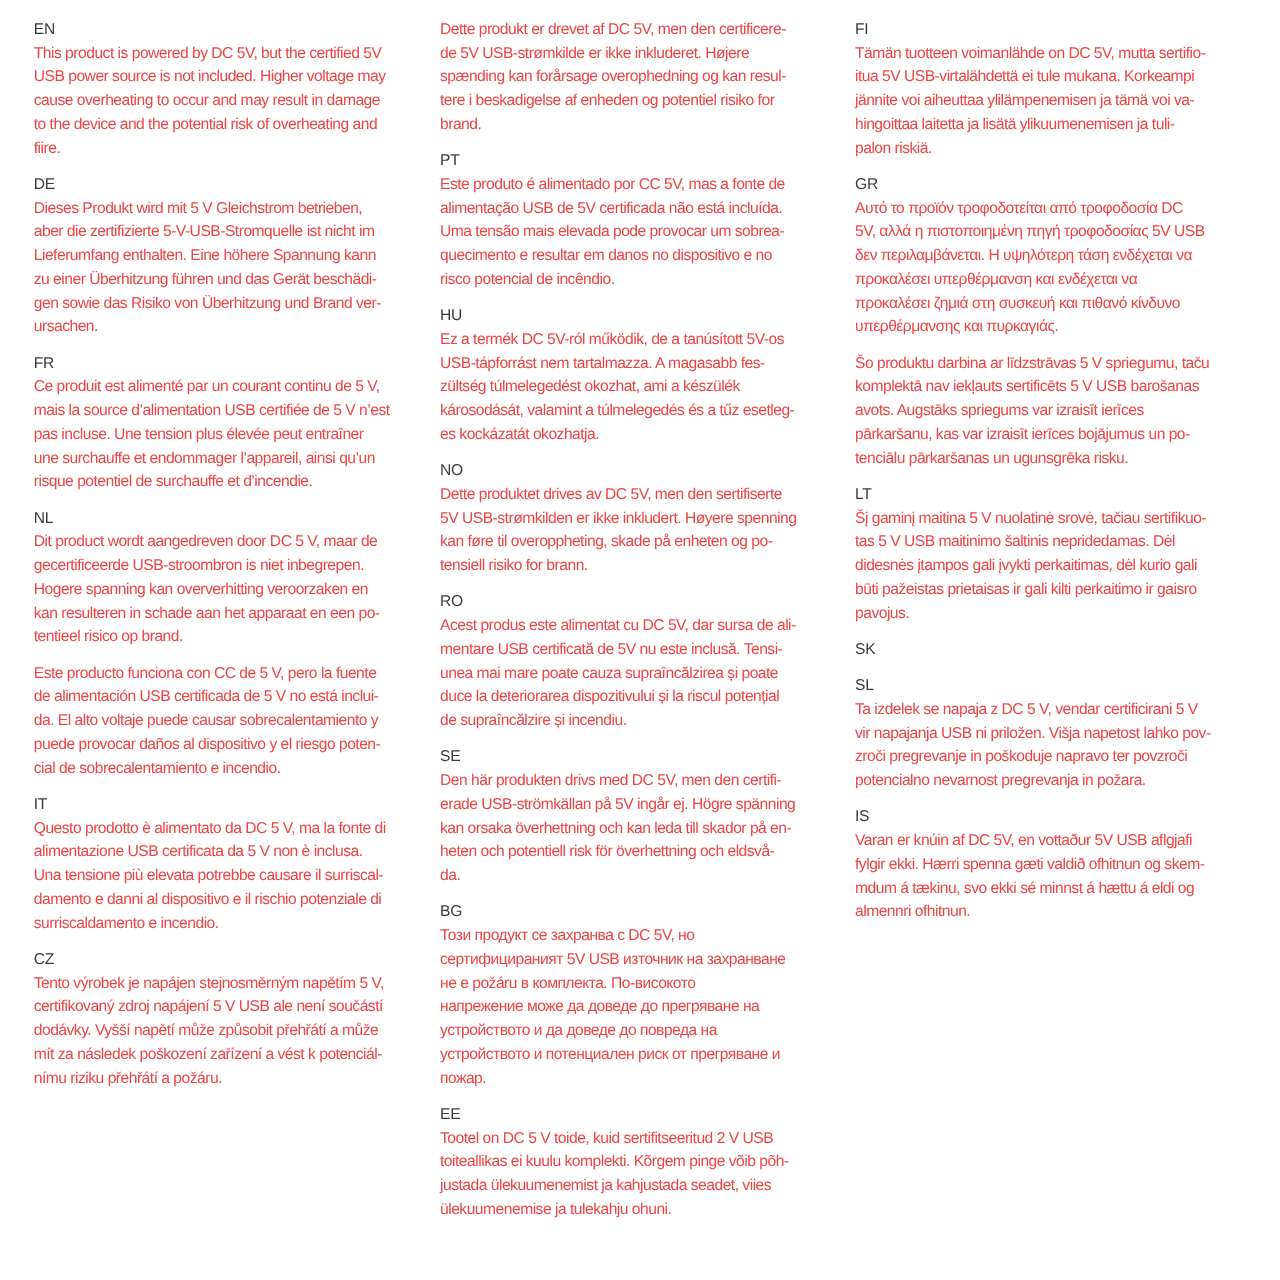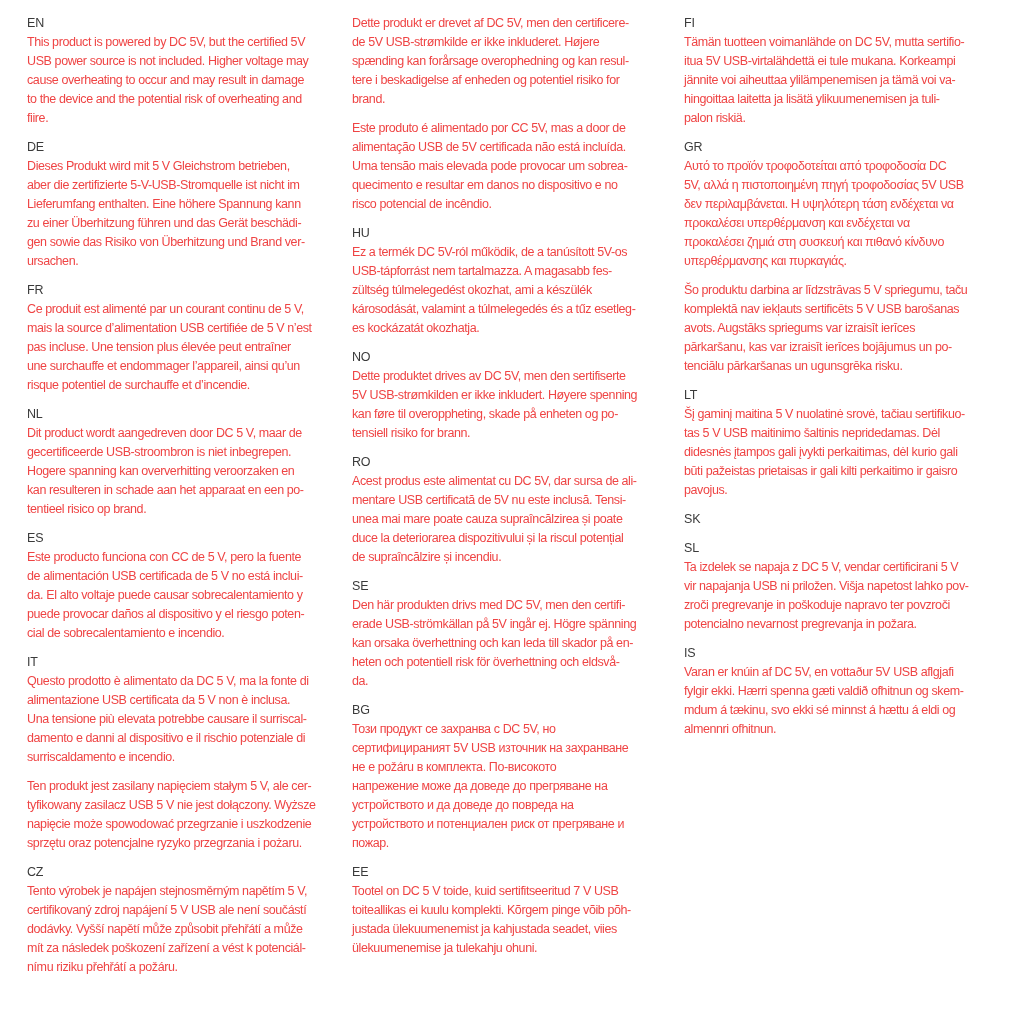--- a/index.html
+++ b/index.html
@@ -67,61 +67,57 @@
     </div>
     <div class="section">
       <div class="lang-code">NL</div>
       <div class="lang-text">Dit product wordt aangedreven door DC 5 V, maar de
 gecertificeerde USB-stroombron is niet inbegrepen.
 Hogere spanning kan oververhitting veroorzaken en
 kan resulteren in schade aan het apparaat en een po-
 tentieel risico op brand.</div>
     </div>
     <div class="section">
-      <div class="lang-code">ES</div>
       <div class="lang-text">Este producto funciona con CC de 5 V, pero la fuente
 de alimentación USB certificada de 5 V no está inclui-
 da. El alto voltaje puede causar sobrecalentamiento y
 puede provocar daños al dispositivo y el riesgo poten-
 cial de sobrecalentamiento e incendio.</div>
     </div>
     <div class="section">
       <div class="lang-code">IT</div>
       <div class="lang-text">Questo prodotto è alimentato da DC 5 V, ma la fonte di
 alimentazione USB certificata da 5 V non è inclusa.
 Una tensione più elevata potrebbe causare il surriscal-
 damento e danni al dispositivo e il rischio potenziale di
 surriscaldamento e incendio.</div>
     </div>
     <div class="section">
-      <div class="lang-text">Ten produkt jest zasilany napięciem stałym 5 V, ale cer-
-tyfikowany zasilacz USB 5 V nie jest dołączony. Wyższe
-napięcie może spowodować przegrzanie i uszkodzenie
-sprzętu oraz potencjalne ryzyko przegrzania i pożaru.</div>
     </div>
     <div class="section">
       <div class="lang-code">CZ</div>
       <div class="lang-text">Tento výrobek je napájen stejnosměrným napětím 5 V,
 certifikovaný zdroj napájení 5 V USB ale není součástí
 dodávky. Vyšší napětí může způsobit přehřátí a může
 mít za následek poškození zařízení a vést k potenciál-
 nímu riziku přehřátí a požáru.</div>
     </div>
   </div>
 
   <div class="column">
     <div class="section">
       <div class="lang-text">Dette produkt er drevet af DC 5V, men den certificere-
 de 5V USB-strømkilde er ikke inkluderet. Højere
 spænding kan forårsage overophedning og kan resul-
 tere i beskadigelse af enheden og potentiel risiko for
 brand.</div>
     </div>
     <div class="section">
-      <div class="lang-text">Este produto é alimentado por CC 5V, mas a door de
+      <div class="lang-code">PT</div>
+      <div class="lang-text">Este produto é alimentado por CC 5V, mas a fonte de
 alimentação USB de 5V certificada não está incluída.
 Uma tensão mais elevada pode provocar um sobrea-
 quecimento e resultar em danos no dispositivo e no
 risco potencial de incêndio.</div>
     </div>
     <div class="section">
       <div class="lang-code">HU</div>
       <div class="lang-text">Ez a termék DC 5V-ról működik, de a tanúsított 5V-os
 USB-tápforrást nem tartalmazza. A magasabb fes-
 zültség túlmelegedést okozhat, ami a készülék
@@ -156,21 +152,21 @@
       <div class="lang-text">Този продукт се захранва с DC 5V, но
 сертифицираният 5V USB източник на захранване
 не е požáru в комплекта. По-високото
 напрежение може да доведе до прегряване на
 устройството и да доведе до повреда на
 устройството и потенциален риск от прегряване и
 пожар.</div>
     </div>
     <div class="section">
       <div class="lang-code">EE</div>
-      <div class="lang-text">Tootel on DC 5 V toide, kuid sertifitseeritud 7 V USB
+      <div class="lang-text">Tootel on DC 5 V toide, kuid sertifitseeritud 2 V USB
 toiteallikas ei kuulu komplekti. Kõrgem pinge võib põh-
 justada ülekuumenemist ja kahjustada seadet, viies
 ülekuumenemise ja tulekahju ohuni.</div>
     </div>
   </div>
 
   <div class="column">
     <div class="section">
       <div class="lang-code">FI</div>
       <div class="lang-text">Tämän tuotteen voimanlähde on DC 5V, mutta sertifio-

